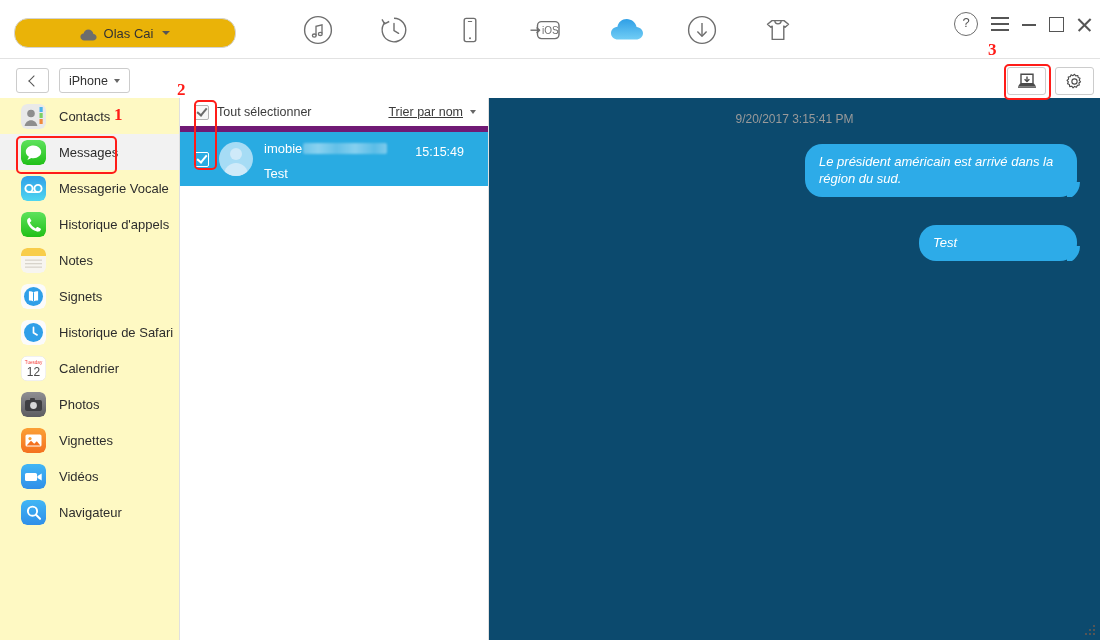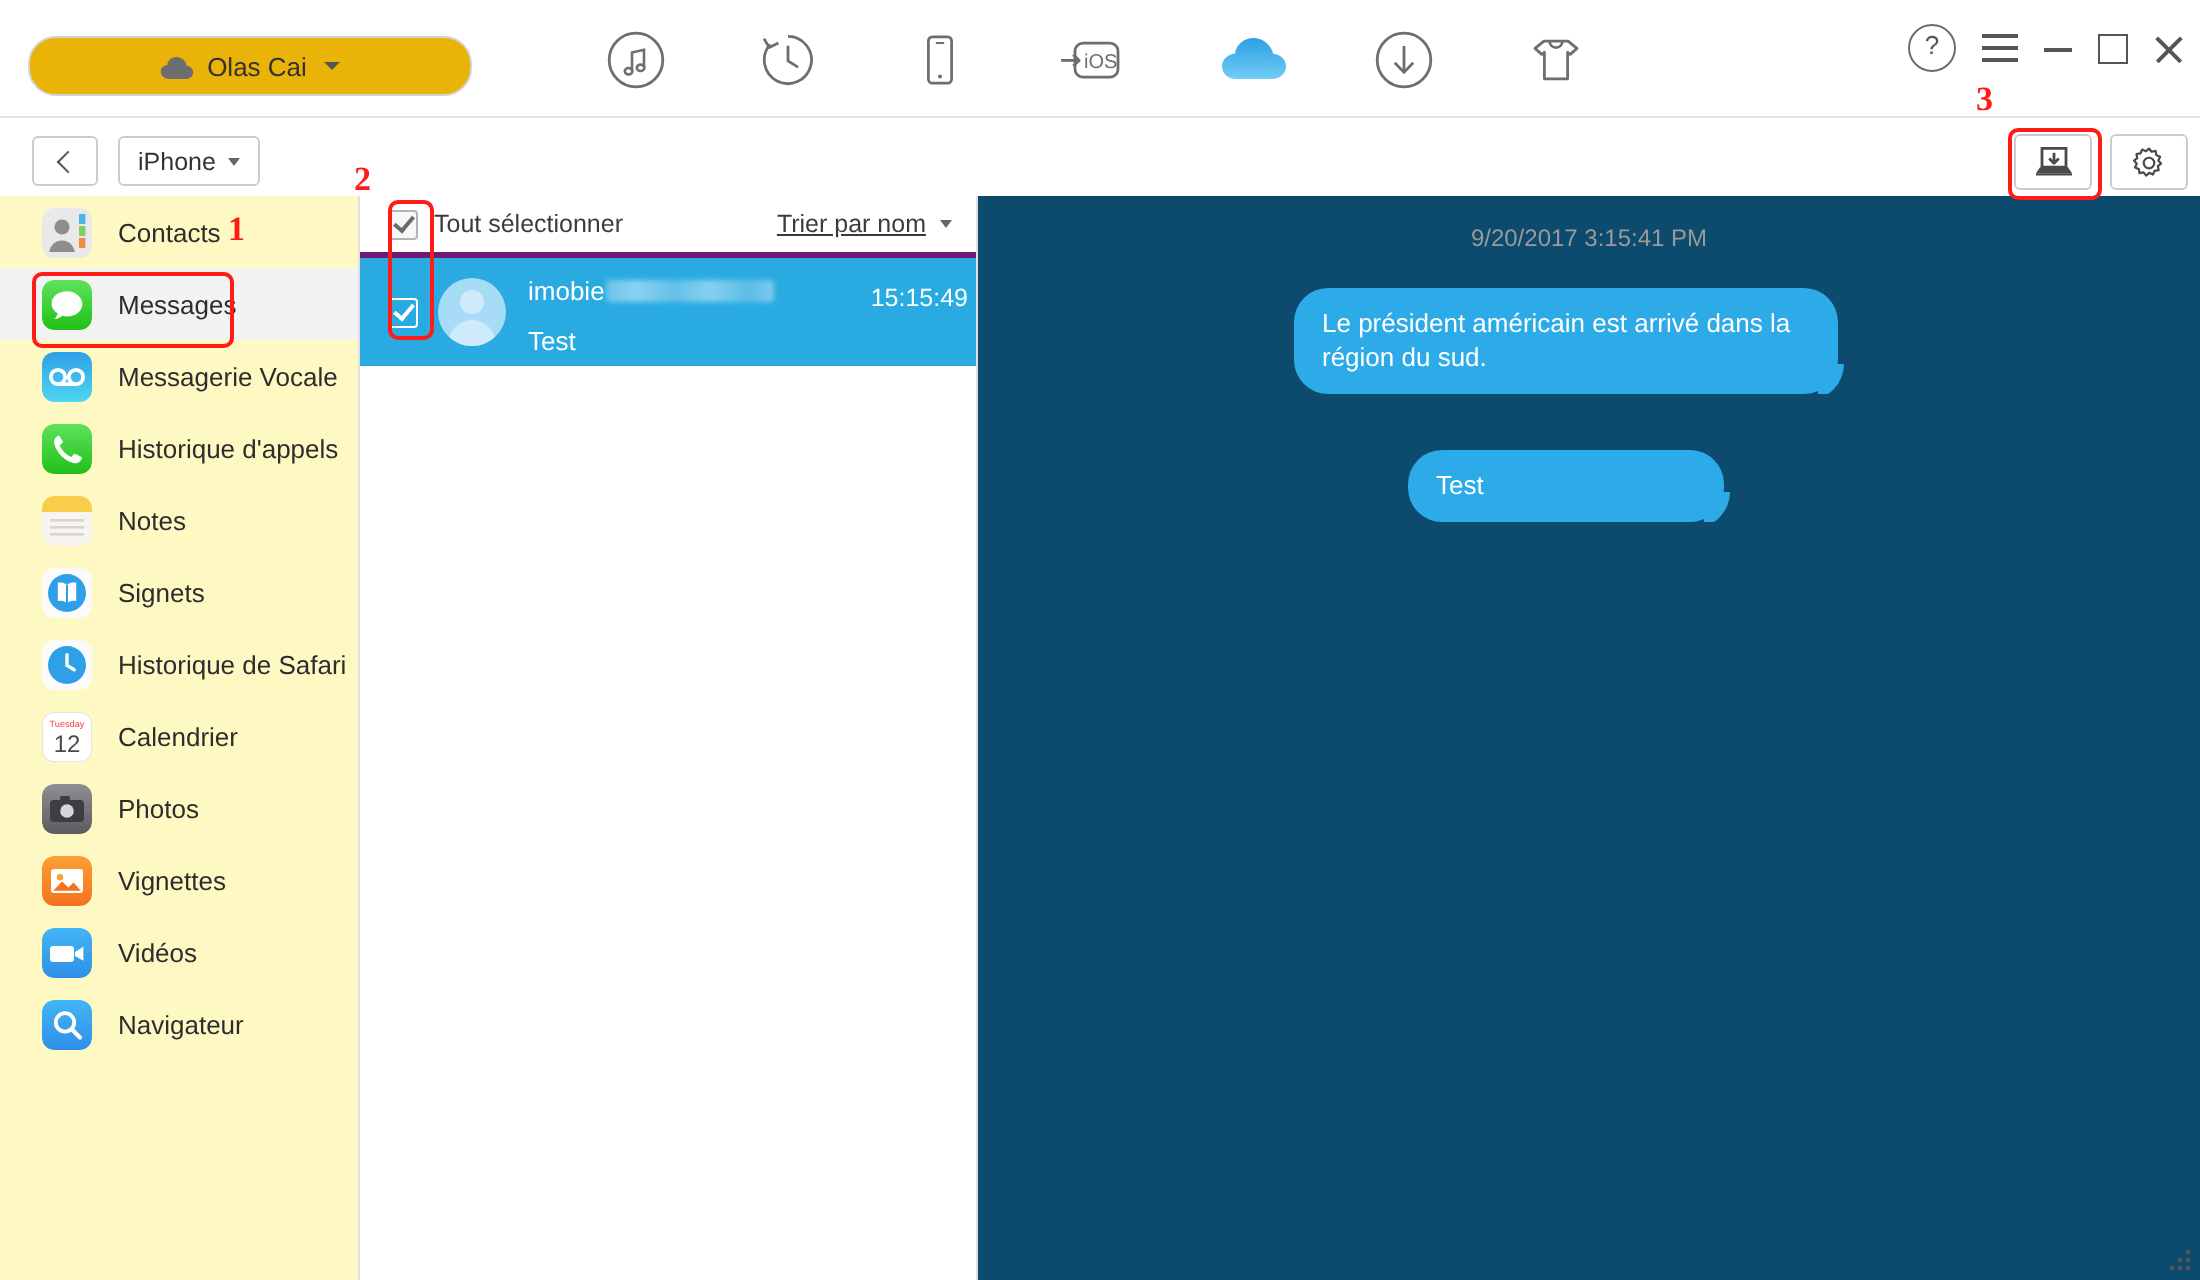--- a/index.html
+++ b/index.html
@@ -59,47 +59,47 @@
   
   .sidebar{position:absolute;left:0;top:98px;width:179px;height:542px;background:#fef9c3;
            border-right:1px solid #e0e0e0;}
   .side-item{position:relative;height:36px;display:flex;align-items:center;padding-left:21px;gap:13px;cursor:pointer;}
   .side-item.sel{background:#f2f2f2;}
   .side-item .lbl{font-size:13px;color:#2d2d2d;white-space:nowrap;}
   .appicon{width:25px;height:25px;border-radius:6px;position:relative;flex:0 0 auto;overflow:hidden;}
 
   .listpane{position:absolute;left:180px;top:98px;width:308px;height:542px;background:#fff;
             border-right:1px solid #e0e0e0;}
-  .list-head{height:28px;display:flex;align-items:center;border-bottom:3px solid #701a75;padding:0 12px 0 14px;}
+  .list-head{height:28px;display:flex;align-items:center;border-bottom:6px solid #701a75;padding:0 12px 0 14px;}
   .chk{width:13px;height:13px;border:1px solid #b4b4b4;border-radius:2px;background:#f7f7f7;
        position:relative;flex:0 0 auto;cursor:pointer;}
   .chk.on:after{content:"";position:absolute;left:3.5px;top:0.5px;width:4px;height:8px;
        border-right:2px solid #6b6b6b;border-bottom:2px solid #6b6b6b;transform:rotate(40deg);}
   .chk.onw{border-color:#fff;background:transparent;}
   .chk.onw:after{border-color:#fff;}
   .sel-all{font-size:12.5px;color:#3b3b3b;margin-left:8px;}
   .sortbox{margin-left:auto;display:flex;align-items:center;gap:7px;font-size:12.5px;color:#3b3b3b;cursor:pointer;text-decoration:underline;}
 
-  .conv-row{height:54px;display:flex;align-items:center;padding:0 4px 0 14px;cursor:pointer;}
+  .conv-row{height:54px;display:flex;align-items:center;padding:0 24px 0 14px;cursor:pointer;}
   .conv-row.sel{background:#29abe2;}
   .avatar{width:34px;height:34px;border-radius:50%;background:#a6dcf5;margin-left:10px;position:relative;
           flex:0 0 auto;overflow:hidden;}
   .avatar .head{position:absolute;left:11px;top:6px;width:12px;height:12px;border-radius:50%;background:#cfeaf9;}
   .avatar .body{position:absolute;left:5px;top:21px;width:24px;height:18px;border-radius:12px 12px 0 0;background:#cfeaf9;}
   .conv-text{margin-left:11px;flex:1;min-width:0;}
   .conv-name{font-size:13px;color:#fff;display:flex;align-items:center;}
   .redact{display:inline-block;width:84px;height:11px;margin-left:1px;
       background:linear-gradient(90deg,#6bc4ea 0%,#8ad2f0 18%,#63c0e8 40%,#86d0ef 62%,#5bbde7 85%,#7ecbec 100%);
       filter:blur(1.2px);border-radius:2px;}
   .conv-prev{font-size:13px;color:#fff;margin-top:7px;}
   .conv-time{font-size:12.5px;color:#fff;margin-left:auto;align-self:flex-start;margin-top:8px;}
 
   .chatpane{position:absolute;left:489px;top:98px;width:611px;height:542px;background:#0c4a6e;}
   .chat-ts{text-align:center;font-size:12px;color:#9a9a9a;margin-top:14px;}
-  .bubble-row{display:flex;justify-content:center;padding-right:23px;margin-top:18px;}
+  .bubble-row{display:flex;justify-content:flex-end;padding-right:23px;margin-top:18px;font-style:italic;}
   .bubble{position:relative;background:#2dabe8;color:#fff;border-radius:17px;
           padding:9px 14px 10px 14px;font-size:13px;line-height:17px;}
   .bubble .tail{position:absolute;right:-6px;bottom:0px;width:16px;height:17px;overflow:hidden;}
   .bubble .tail:before{content:"";position:absolute;left:-9px;top:-2px;width:18px;height:18px;
           border-radius:0 0 18px 0;box-shadow:4px 4px 0 0 #2dabe8;}
 
   
   .anno-box{position:absolute;border:2px solid #ff1c18;border-radius:5px;pointer-events:none;}
   .anno-num{position:absolute;color:#ff1c18;font-size:17px;font-weight:bold;
             font-family:"Liberation Serif",serif;pointer-events:none;}

